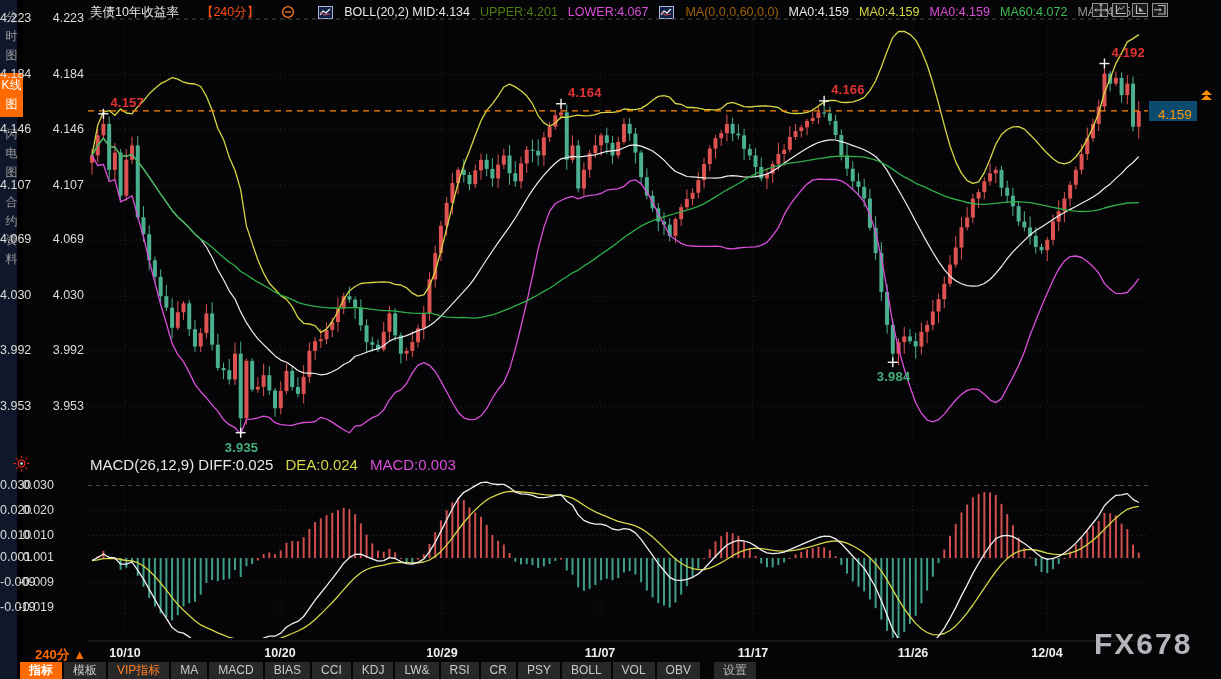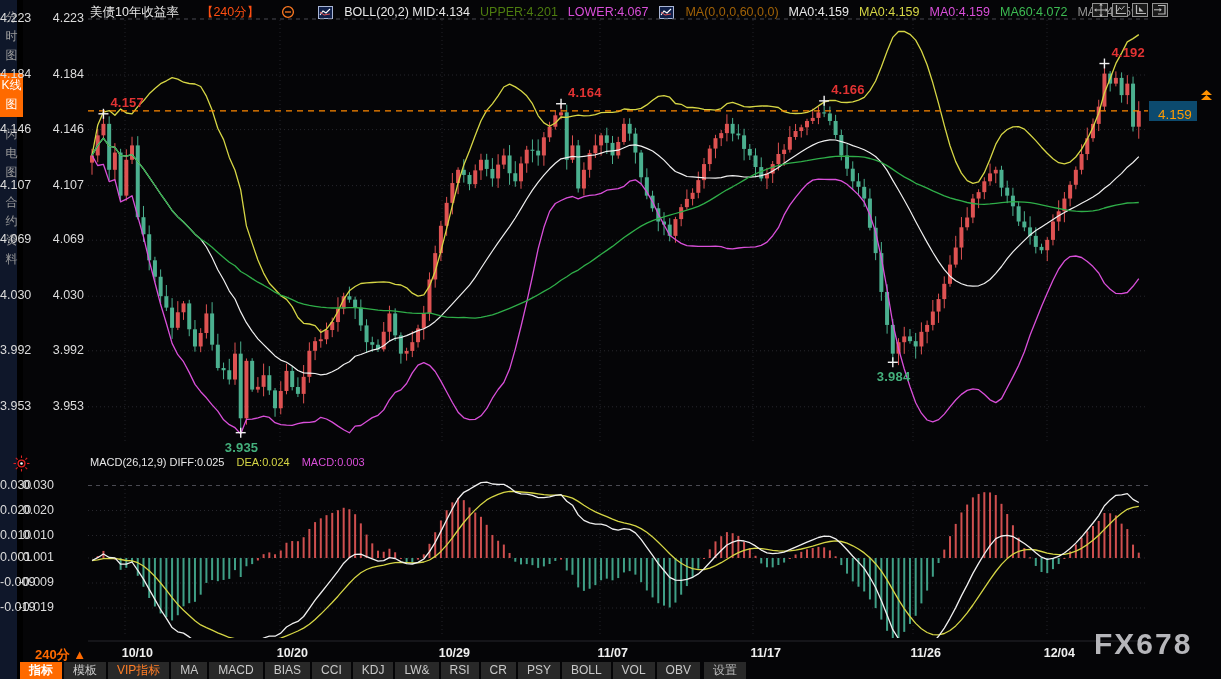--- a/index.html
+++ b/index.html
@@ -26,50 +26,50 @@
 
   .win-icons { position:absolute; right:53px; top:3px; display:flex; gap:4px; }
   .win-btn { width:16px; height:14px; border:1px solid #909090; background:#1a1a1a; display:flex;
              align-items:center; justify-content:center; cursor:pointer; }
 
   
   .ytick { position:absolute; width:54px; font-size:12.5px; color:#dcdcdc; }
   .ytick.left { left:30px; text-align:right; }
   .ytick.right { left:1152px; text-align:left; }
 
-  .xdate { position:absolute; top:646px; width:56px; text-align:right; font-size:12.5px; font-weight:bold; color:#f0f0f0; }
+  .xdate { position:absolute; top:646px; width:56px; text-align:center; font-size:12.5px; font-weight:bold; color:#f0f0f0; }
 
   .xperiod { position:absolute; left:35px; top:646px; font-size:13px; font-weight:bold; color:#ff6a00; }
 
   
   .ann { position:absolute; font-size:13px; font-weight:bold; letter-spacing:0.2px; }
   .ann.high { color:#e23333; }
   .ann.low  { color:#44b07c; }
 
   
   .price-badge { position:absolute; left:1149px; top:101px; width:48px; height:20px;
                  border:5px solid #0c4a6e; background:#0c4a6e; color:#ff9b00;
                  font-size:13.5px; line-height:18px; padding-left:4px; z-index:4; }
   .badge-arrow { position:absolute; left:1200px; top:88px; z-index:4; }
 
   
-  .macd-header { position:absolute; left:90px; top:456px; display:flex; gap:12px; font-size:11px; white-space:nowrap; }
+  .macd-header { position:absolute; left:90px; top:456px; display:flex; gap:12px; font-size:15px; white-space:nowrap; }
   .macd-picker { position:absolute; left:13px; top:455px; }
 
   
   .watermark { position:absolute; left:1094px; top:627px; font-size:30px; font-weight:600;
                letter-spacing:2px; color:#b6b6ba; z-index:3; }
 
   
   .toolbar { position:absolute; left:20px; top:662px; height:17px; display:flex; gap:2px; z-index:3; }
   .tb-item { height:17px; line-height:17px; padding:0 9px; background:#282828; color:#c9c9c9;
              font-size:12px; cursor:pointer; white-space:nowrap; }
   .tb-item.active { background:#ff6a00; color:#ffffff; font-weight:bold; }
   .tb-item.vip { color:#ff7d26; }
-  .tb-item.settings { margin-left:2px; color:#b9b9b9; }
+  .tb-item.settings { margin-left:12px; color:#b9b9b9; }
 
   svg#chart-svg { position:absolute; left:0; top:0; z-index:1; }
   .layer { position:absolute; left:0; top:0; width:1221px; height:679px; z-index:2; pointer-events:none; }
 </style>
 </head>
 <body>
 
 <div class="app">
 
   <svg id="chart-svg" width="1221" height="679">

